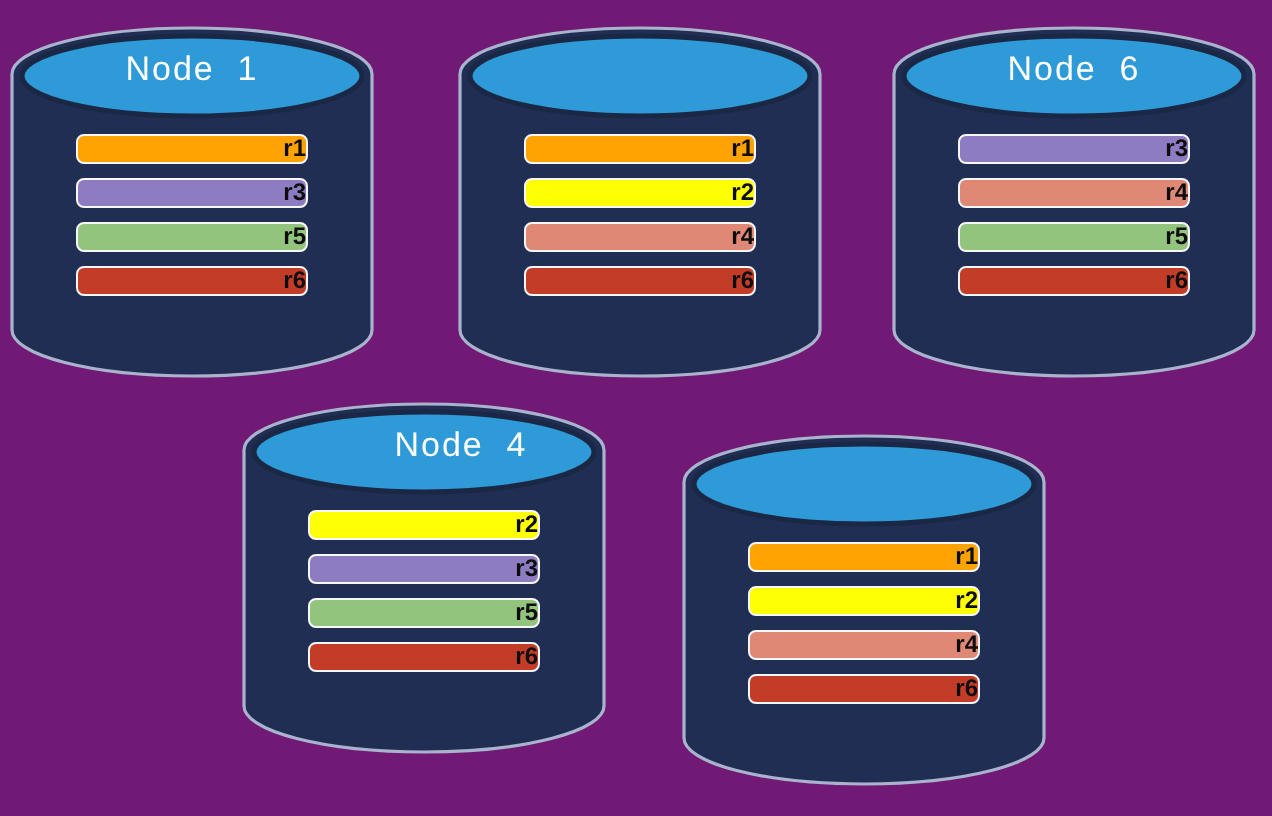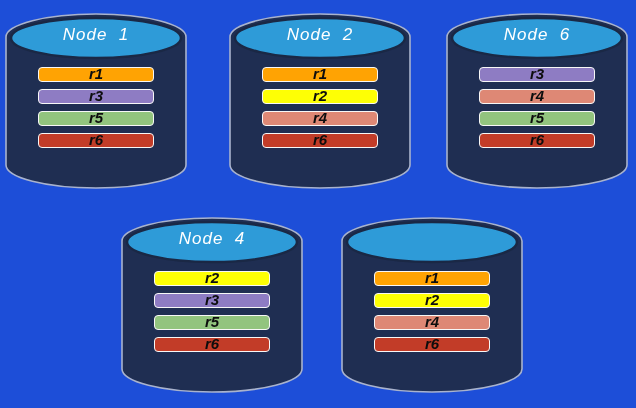--- a/index.html
+++ b/index.html
@@ -46,51 +46,50 @@
     top: 55px;
     width: 116px;
   }
   .bar {
     box-sizing: border-box;
     width: 116px;
     height: 15px;
     margin-bottom: 7px;
     border: 1.5px solid #f7f7f7;
     border-radius: 4px;
-    text-align: center;
-    font-size: 15px;
+    text-align: right;
+    font-size: 12px;
     font-weight: 700;
     color: #0d0d0d;
     line-height: 12px;
   }
 </style>
 </head>
 <body>
 
-<div class="canvas" style="background: #1d4ed8; font-style: italic;">
+<div class="canvas" style="background: #701a75;">
   <div class="node" style="left: 5px; top: 12px;">
     <svg class="cyl" viewBox="0 0 182 178" aria-hidden="true">
       <path class="can-body" d="M 1 25 A 90 23 0 0 1 181 25 L 181 153 A 90 23 0 0 1 1 153 Z" stroke-width="1.6" fill="#1f2e52" stroke="#a9b3cd"></path>
       <ellipse class="can-top" cx="91" cy="26" rx="85" ry="20" stroke-width="2.5" fill="#2e9bd8" stroke="#1a2845"></ellipse>
     </svg>
     <div class="node-title" style="color: rgb(255, 255, 255);">Node  1</div>
     <div class="replica-list">
         <div class="bar" style="background: rgb(255, 163, 3); border-color: rgb(247, 247, 247);"><span style="color: rgb(13, 13, 13);">r1</span></div>
         <div class="bar" style="background: rgb(142, 124, 195); border-color: rgb(247, 247, 247);"><span style="color: rgb(13, 13, 13);">r3</span></div>
         <div class="bar" style="background: rgb(146, 196, 126); border-color: rgb(247, 247, 247);"><span style="color: rgb(13, 13, 13);">r5</span></div>
         <div class="bar" style="background: rgb(194, 60, 40); border-color: rgb(247, 247, 247);"><span style="color: rgb(13, 13, 13);">r6</span></div>
       </div>
   </div>
 
   <div class="node" style="left: 229px; top: 12px;">
     <svg class="cyl" viewBox="0 0 182 178" aria-hidden="true">
       <path class="can-body" d="M 1 25 A 90 23 0 0 1 181 25 L 181 153 A 90 23 0 0 1 1 153 Z" stroke-width="1.6" fill="#1f2e52" stroke="#a9b3cd"></path>
       <ellipse class="can-top" cx="91" cy="26" rx="85" ry="20" stroke-width="2.5" fill="#2e9bd8" stroke="#1a2845"></ellipse>
     </svg>
-    <div class="node-title" style="color: rgb(255, 255, 255);">Node  2</div>
     <div class="replica-list">
         <div class="bar" style="background: rgb(255, 163, 3); border-color: rgb(247, 247, 247);"><span style="color: rgb(13, 13, 13);">r1</span></div>
         <div class="bar" style="background: rgb(254, 255, 5); border-color: rgb(247, 247, 247);"><span style="color: rgb(13, 13, 13);">r2</span></div>
         <div class="bar" style="background: rgb(222, 136, 117); border-color: rgb(247, 247, 247);"><span style="color: rgb(13, 13, 13);">r4</span></div>
         <div class="bar" style="background: rgb(194, 60, 40); border-color: rgb(247, 247, 247);"><span style="color: rgb(13, 13, 13);">r6</span></div>
       </div>
   </div>
 
   <div class="node" style="left: 446px; top: 12px;">
     <svg class="cyl" viewBox="0 0 182 178" aria-hidden="true">
@@ -99,21 +98,21 @@
     </svg>
     <div class="node-title" style="color: rgb(255, 255, 255);">Node  6</div>
     <div class="replica-list">
         <div class="bar" style="background: rgb(142, 124, 195); border-color: rgb(247, 247, 247);"><span style="color: rgb(13, 13, 13);">r3</span></div>
         <div class="bar" style="background: rgb(222, 136, 117); border-color: rgb(247, 247, 247);"><span style="color: rgb(13, 13, 13);">r4</span></div>
         <div class="bar" style="background: rgb(146, 196, 126); border-color: rgb(247, 247, 247);"><span style="color: rgb(13, 13, 13);">r5</span></div>
         <div class="bar" style="background: rgb(194, 60, 40); border-color: rgb(247, 247, 247);"><span style="color: rgb(13, 13, 13);">r6</span></div>
       </div>
   </div>
 
-  <div class="node" style="left: 121px; top: 216px;">
+  <div class="node" style="left: 121px; top: 200px; padding-left: 37px;">
     <svg class="cyl" viewBox="0 0 182 178" aria-hidden="true">
       <path class="can-body" d="M 1 25 A 90 23 0 0 1 181 25 L 181 153 A 90 23 0 0 1 1 153 Z" stroke-width="1.6" fill="#1f2e52" stroke="#a9b3cd"></path>
       <ellipse class="can-top" cx="91" cy="26" rx="85" ry="20" stroke-width="2.5" fill="#2e9bd8" stroke="#1a2845"></ellipse>
     </svg>
     <div class="node-title" style="color: rgb(255, 255, 255);">Node  4</div>
     <div class="replica-list">
         <div class="bar" style="background: rgb(254, 255, 5); border-color: rgb(247, 247, 247);"><span style="color: rgb(13, 13, 13);">r2</span></div>
         <div class="bar" style="background: rgb(142, 124, 195); border-color: rgb(247, 247, 247);"><span style="color: rgb(13, 13, 13);">r3</span></div>
         <div class="bar" style="background: rgb(146, 196, 126); border-color: rgb(247, 247, 247);"><span style="color: rgb(13, 13, 13);">r5</span></div>
         <div class="bar" style="background: rgb(194, 60, 40); border-color: rgb(247, 247, 247);"><span style="color: rgb(13, 13, 13);">r6</span></div>

